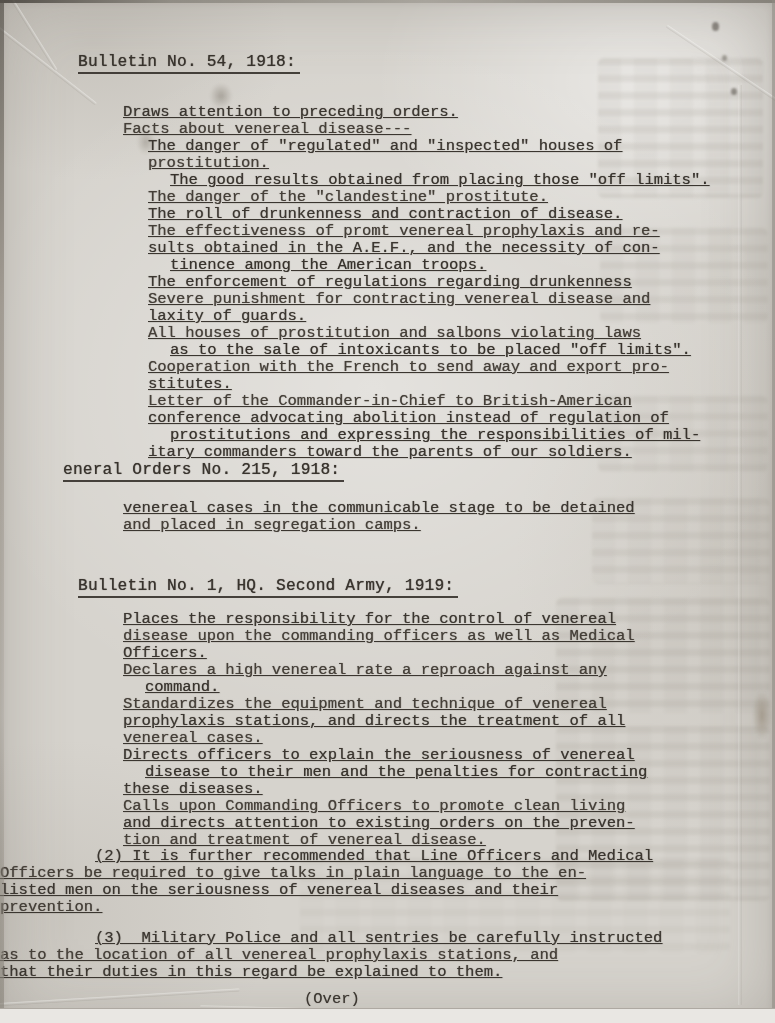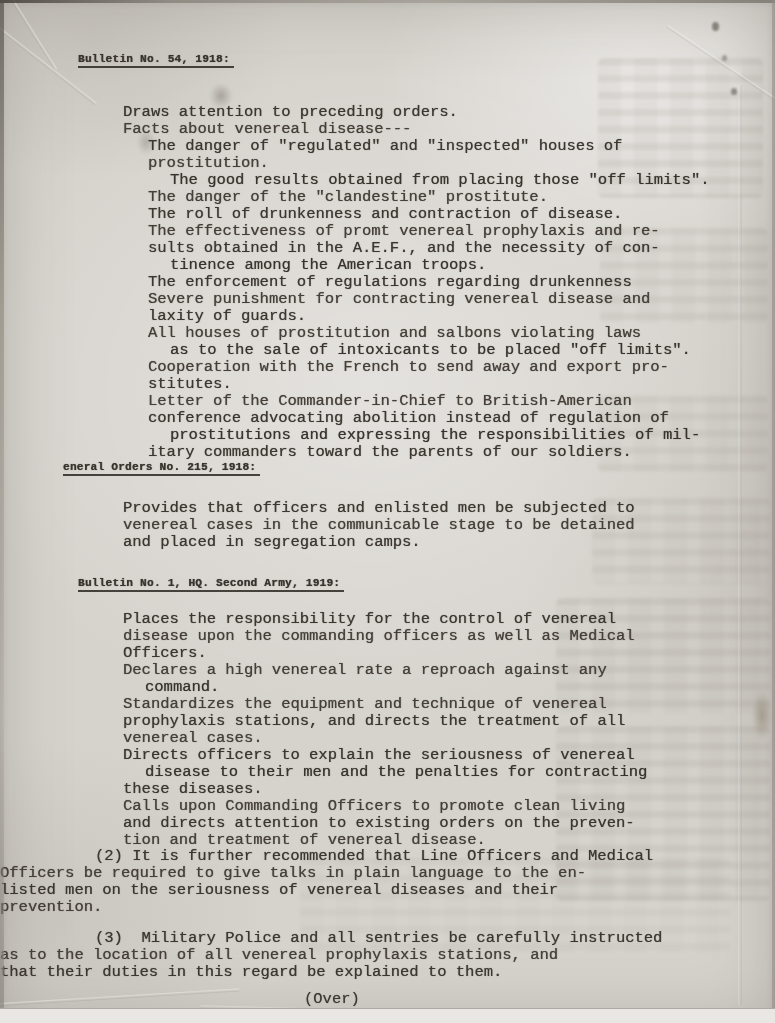--- a/index.html
+++ b/index.html
@@ -22,29 +22,29 @@
   
   .edge-top{position:absolute;left:0;top:0;width:775px;height:3px;
     background:linear-gradient(to right,#433f39,#8a867e 22%,#a5a199 55%,#7d7971);opacity:.85;}
   .edge-left{position:absolute;left:0;top:0;width:4px;height:1023px;
     background:linear-gradient(to bottom,#56524b,#968f85 30%,rgba(150,144,134,.25) 70%,#8d887f);opacity:.7;}
   .edge-right{position:absolute;right:0;top:0;width:3px;height:1023px;background:#8f8b83;opacity:.55;}
   .paper-bottom{position:absolute;left:0;top:1008px;width:775px;height:15px;
     background:#e9e7e3;border-top:1px solid rgba(125,119,110,.55);}
   
   .tw{position:absolute;left:0;width:732px;color:#3b3630;font-size:15.5px;line-height:17px;
-    white-space:pre;text-shadow:0 0 1px rgba(59,54,48,.55), .4px .4px 0 rgba(59,54,48,.28);}
+    white-space:pre;text-shadow:0 0 1px rgba(59,54,48,.55), .4px .4px 0 rgba(59,54,48,.28);text-decoration:underline;}
   .tl{line-height:17px;}
   .tl:nth-child(2n){color:#453f38;}
   .tl:nth-child(5n){color:#37322c;margin-left:22px;}
   .i0{}  
   .i1{padding-left:123px;} 
   .i2{padding-left:148px;} 
   .i3{padding-left:95px;}  
-  .hd{position:absolute;display:inline-block;color:#38332d;font-size:11px;font-weight:bold;
+  .hd{position:absolute;display:inline-block;color:#38332d;font-size:16px;font-weight:normal;
     letter-spacing:.3px;white-space:pre;padding:0 4px 1px 0;
     border-bottom:2px solid rgba(48,43,37,.88);
     text-shadow:0 0 1px rgba(50,45,39,.6), .5px 0 0 rgba(50,45,39,.4);text-align:right;}
   .hd-0{top:53px;left:78px;}
   .hd-1{top:461px;left:63px;}
   .hd-2{top:577px;left:78px;}
   .lines-0{top:104px;}
   .lines-1{top:500px;}
   .lines-2{top:611px;}
   .para-0{top:848px;}
@@ -109,21 +109,21 @@
   <div class="smudge s2"></div>
   <div class="smudge s3"></div>
   <div class="smudge s4"></div>
   <div class="smudge s5"></div>
   <div class="smudge s6"></div>
 
   <div id="doc-root">
       <div class="hd hd-0">Bulletin No. 54, 1918:</div>
       <div class="tw lines-0"><div class="tl i1">Draws attention to preceding orders.</div><div class="tl i1">Facts about venereal disease---</div><div class="tl i2">The danger of "regulated" and "inspected" houses of</div><div class="tl i2">prostitution.</div><div class="tl i2">The good results obtained from placing those "off limits".</div><div class="tl i2">The danger of the "clandestine" prostitute.</div><div class="tl i2">The roll of drunkenness and contraction of disease.</div><div class="tl i2">The effectiveness of promt venereal prophylaxis and re-</div><div class="tl i2">sults obtained in the A.E.F., and the necessity of con-</div><div class="tl i2">tinence among the American troops.</div><div class="tl i2">The enforcement of regulations regarding drunkenness</div><div class="tl i2">Severe punishment for contracting venereal disease and</div><div class="tl i2">laxity of guards.</div><div class="tl i2">All houses of prostitution and salbons violating laws</div><div class="tl i2">as to the sale of intoxicants to be placed "off limits".</div><div class="tl i2">Cooperation with the French to send away and export pro-</div><div class="tl i2">stitutes.</div><div class="tl i2">Letter of the Commander-in-Chief to British-American</div><div class="tl i2">conference advocating abolition instead of regulation of</div><div class="tl i2">prostitutions and expressing the responsibilities of mil-</div><div class="tl i2">itary commanders toward the parents of our soldiers.</div></div>
       <div class="hd hd-1">eneral Orders No. 215, 1918:</div>
-      <div class="tw lines-1"><div class="tl i1">Provides that officers and enlisted men be subjected to</div><div class="tl i1">venereal cases in the communicable stage to be detained</div><div class="tl i1">and placed in segregation camps.</div></div>
+      <div class="tw lines-1"><div class="tl i1">venereal cases in the communicable stage to be detained</div><div class="tl i1">and placed in segregation camps.</div></div>
       <div class="hd hd-2">Bulletin No. 1, HQ. Second Army, 1919:</div>
       <div class="tw lines-2"><div class="tl i1">Places the responsibility for the control of venereal</div><div class="tl i1">disease upon the commanding officers as well as Medical</div><div class="tl i1">Officers.</div><div class="tl i1">Declares a high venereal rate a reproach against any</div><div class="tl i1">command.</div><div class="tl i1">Standardizes the equipment and technique of venereal</div><div class="tl i1">prophylaxis stations, and directs the treatment of all</div><div class="tl i1">venereal cases.</div><div class="tl i1">Directs officers to explain the seriousness of venereal</div><div class="tl i1">disease to their men and the penalties for contracting</div><div class="tl i1">these diseases.</div><div class="tl i1">Calls upon Commanding Officers to promote clean living</div><div class="tl i1">and directs attention to existing orders on the preven-</div><div class="tl i1">tion and treatment of venereal disease.</div></div>
       <div class="tw para-0"><div class="tl i3">(2) It is further recommended that Line Officers and Medical</div><div class="tl i0">Officers be required to give talks in plain language to the en-</div><div class="tl i0">listed men on the seriousness of venereal diseases and their</div><div class="tl i0">prevention.</div></div>
       <div class="tw para-1"><div class="tl i3">(3)  Military Police and all sentries be carefully instructed</div><div class="tl i0">as to the location of all venereal prophylaxis stations, and</div><div class="tl i0">that their duties in this regard be explained to them.</div></div>
     </div>
 
   <div class="footer">(Over)</div>
 
   <div class="edge-top"></div>
   <div class="edge-left"></div>

